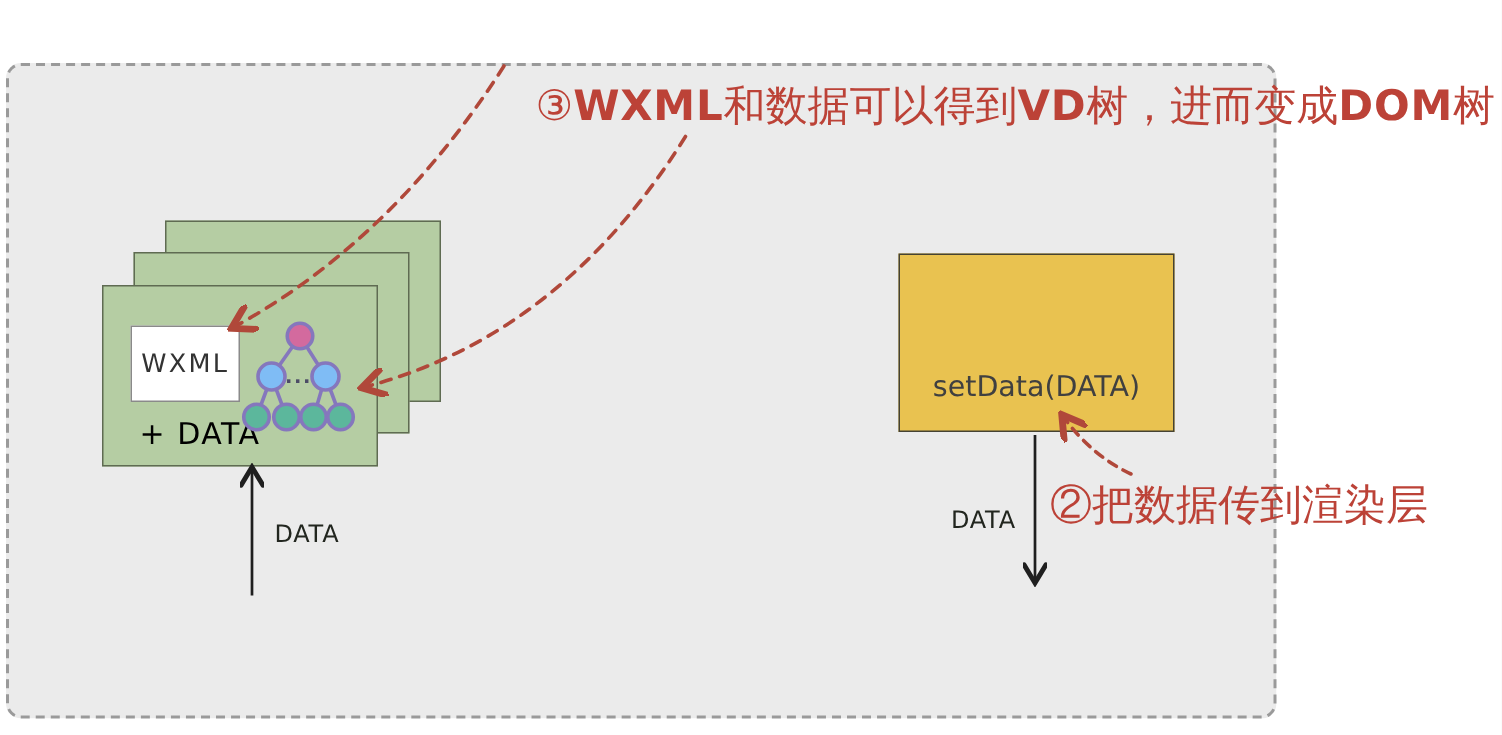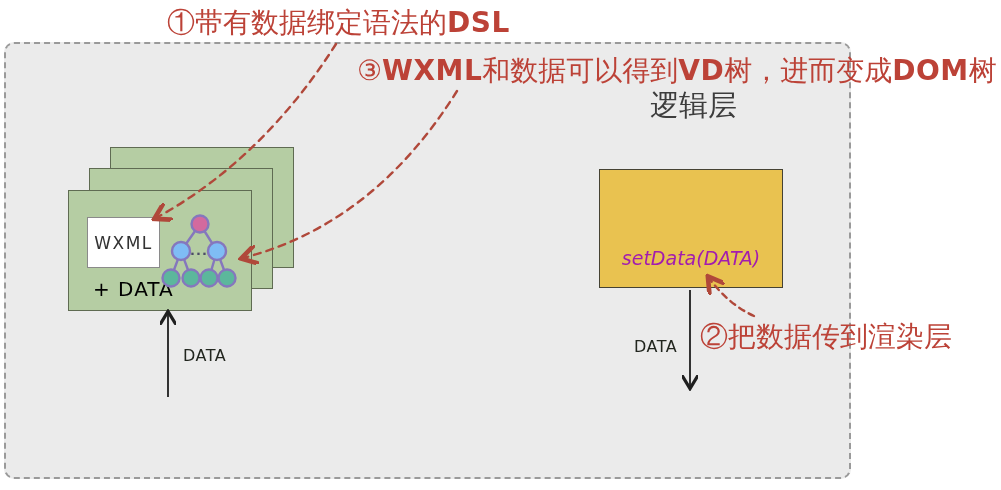--- a/index.html
+++ b/index.html
@@ -43,21 +43,21 @@
     position:absolute;left:24px;top:86px;font-size:20px;color:#000000;
     letter-spacing:1px;white-space:nowrap;
   }
   
   .logic-box{
     position:absolute;left:599px;top:169px;width:184px;height:119px;
     background:#e9c250;border:1.6px solid #454233;box-sizing:border-box;z-index:2;
   }
   .logic-box .setdata{
     position:absolute;left:0;right:0;bottom:18px;text-align:center;
-    font-size:19px;color:#a21caf;white-space:nowrap;font-style:italic;
+    font-size:19px;color:#404040;white-space:nowrap;
   }
   
   .native-bar{
     position:absolute;left:69px;top:393px;width:714px;height:64px;
     background:#aac7f2;border:1.6px solid #47598c;box-sizing:border-box;
     display:flex;align-items:center;justify-content:center;z-index:2;
   }
   .native-bar .native-label{
     font-size:27px;color:#2f3b52;letter-spacing:1.5px;
   }
@@ -70,21 +70,20 @@
   
   svg.overlay{position:absolute;left:0;top:0;z-index:4;pointer-events:none;}
 </style>
 </head>
 <body>
 
 <div class="canvas">
 
   <div class="panel"></div>
 
-  <div class="layer-label" style="left:650px;top:86px;">逻辑层</div>
 
   <div class="card back"></div>
   <div class="card mid"></div>
   <div class="card front">
     <div class="wxml-box">
       <span>WXML</span>
     </div>
     <div class="plus-data">+ DATA</div>
   </div>
 
@@ -122,23 +121,20 @@
       <circle cx="181" cy="251" r="9" fill="#7fbcf5"></circle>
       <circle cx="217" cy="251" r="9" fill="#7fbcf5"></circle>
       <circle cx="171" cy="278" r="8.5" fill="#5cb79c"></circle>
       <circle cx="191" cy="278" r="8.5" fill="#5cb79c"></circle>
       <circle cx="209" cy="278" r="8.5" fill="#5cb79c"></circle>
       <circle cx="227" cy="278" r="8.5" fill="#5cb79c"></circle>
       <text x="199" y="255" text-anchor="middle" stroke="none" fill="#4c4c66" style="font-size:13px;font-weight:700;letter-spacing:1px;">...</text>
     </g>
   </svg>
 
-  <div class="ann" style="left:167px;top:7px;font-size:28px;">
-    <span>①带有数据绑定语法的</span><span class="lat">DSL</span>
-  </div>
 
   <div class="ann" style="left:357px;top:55px;font-size:28px;">
     <span>③</span><span class="lat">WXML</span><span>和数据可以得到</span><span class="lat">VD</span><span>树，进而变成</span><span class="lat">DOM</span><span>树</span>
   </div>
 
   <div class="ann" style="left:700px;top:321px;font-size:28px;">
     <span>②把数据传到渲染层</span>
   </div>
 
 </div>

